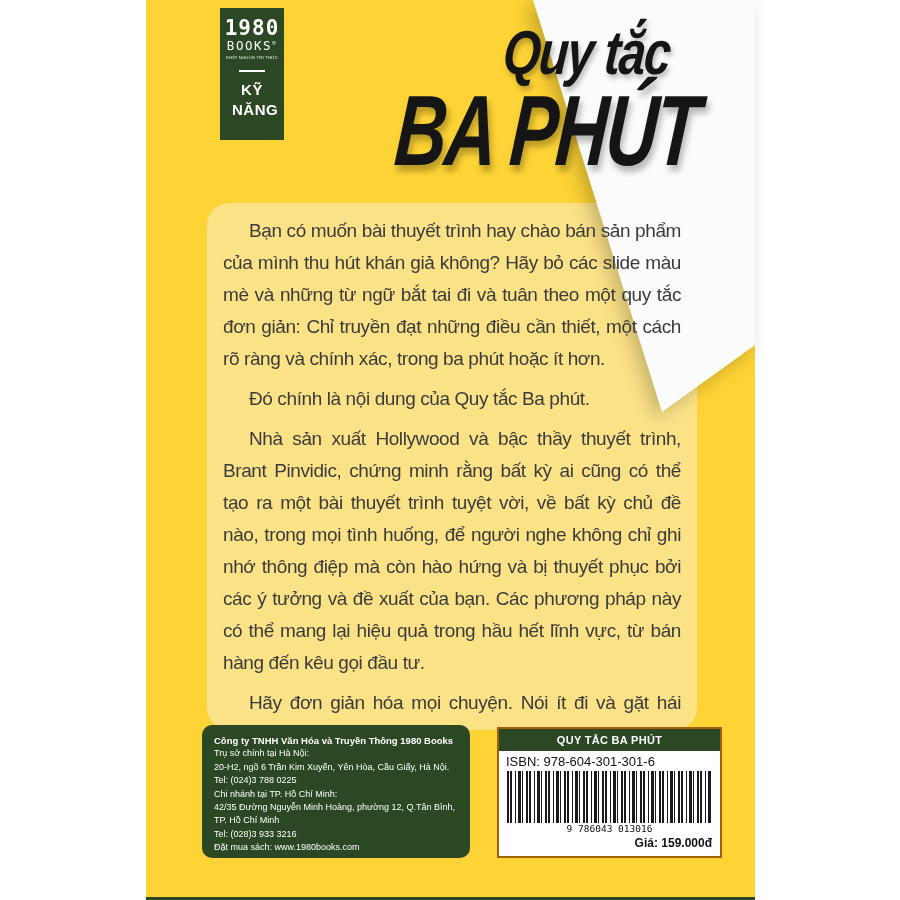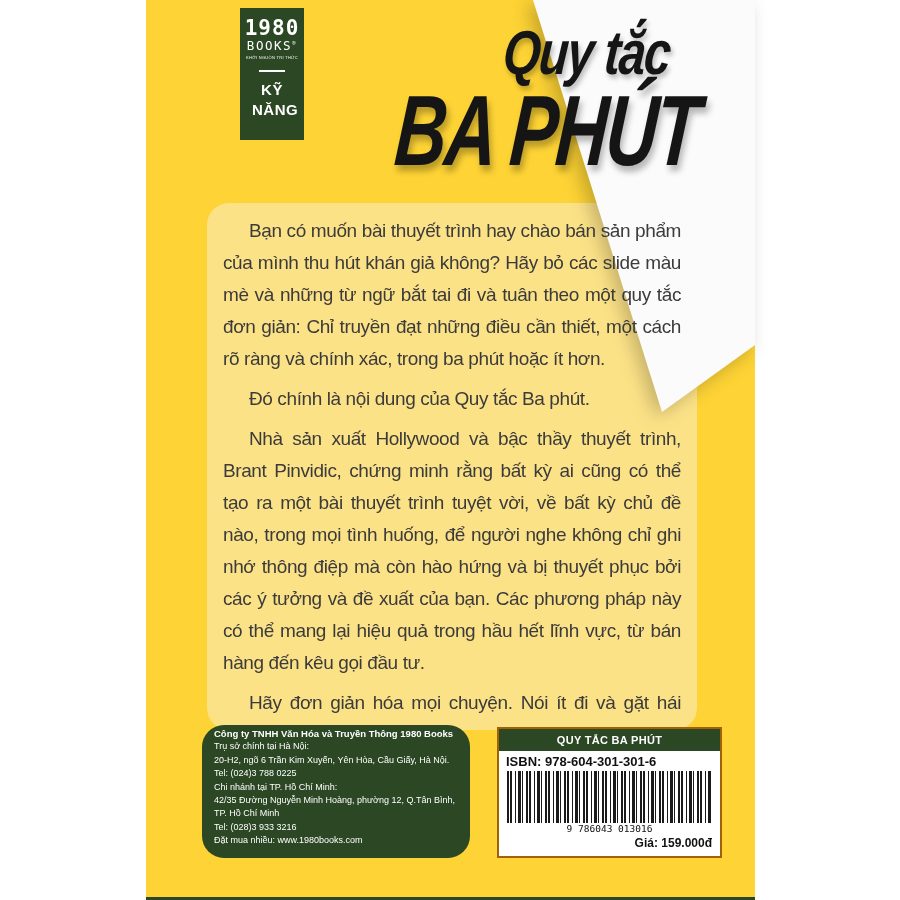--- a/index.html
+++ b/index.html
@@ -8,21 +8,21 @@
   .cover{position:absolute;left:146px;top:0;width:609px;height:900px;background:#FDD335;}
 
   
   .paper-wrap{position:absolute;inset:0;pointer-events:none;z-index:2;
               filter:drop-shadow(-6px 5px 9px rgba(0,0,0,0.22));}
   .paper{position:absolute;left:0;top:0;width:609px;height:420px;background:#FBFBFB;
          clip-path:polygon(387px 0px,609px 0px,609px 345px,516px 412px);}
 
   
   .logo-badge{position:absolute;left:74px;top:8px;width:64px;height:132px;background:#2B4723;
-              z-index:3;text-align:center;color:#fff;margin-left:20px;}
+              z-index:3;text-align:center;color:#fff;}
   .logo-1980{font-family:"DejaVu Sans Mono",monospace;font-weight:bold;font-size:21px;
              letter-spacing:1px;margin-top:10px;line-height:1;}
   .logo-books{font-family:"DejaVu Sans Mono",monospace;font-size:12.5px;letter-spacing:1.5px;
               line-height:1.15;}
   .logo-books sup{font-size:6px;}
   .logo-tagline{font-size:4px;letter-spacing:.3px;margin-top:2px;white-space:nowrap;}
   .logo-divider{width:26px;height:2px;background:#fff;margin:10px auto 8px auto;}
   .logo-category{font-weight:bold;font-size:15px;line-height:1.3;letter-spacing:.5px;
                  padding:0 12px;}
 
@@ -40,31 +40,31 @@
   
   .desc-panel{position:absolute;left:61px;top:203px;width:490px;height:527px;
               background:#FCE287;border-radius:22px;z-index:1;}
   .desc-text{position:absolute;left:61px;top:203px;width:490px;height:527px;z-index:3;
              box-sizing:border-box;padding:12px 16px 0 16px;color:#3b3b3b;
              font-size:19px;line-height:32px;letter-spacing:-0.4px;text-align:justify;}
   .desc-text p{margin:0 0 8px 0;text-indent:26px;}
 
   
   .company-box{position:absolute;left:56px;top:725px;width:268px;height:133px;
-               background:#2B4723;border-radius:22px;z-index:3;color:#fff;
-               box-sizing:border-box;padding:2px 12px;overflow:hidden;}
+               background:#2B4723;border-radius:10px;z-index:3;color:#fff;
+               box-sizing:border-box;padding:9px 12px;overflow:hidden;}
   .company-name{font-weight:bold;font-size:9.5px;line-height:13.4px;white-space:nowrap;}
   .company-line{font-size:9px;line-height:13.4px;white-space:nowrap;}
 
   
   .barcode-box{position:absolute;left:351px;top:727px;width:225px;height:131px;
                background:#ffffff;border:2px solid #a16207;box-sizing:border-box;z-index:3;}
   .barcode-header{background:#2B4723;color:#fff;font-weight:bold;font-size:11px;
                   letter-spacing:.3px;text-align:center;height:22px;line-height:22px;}
-  .isbn-line{font-weight:bold;font-size:13px;color:#111;padding:3px 0 2px 7px;}
+  .isbn-line{font-weight:normal;font-size:13px;color:#111;padding:3px 0 2px 7px;}
   .barcode-row{display:flex;gap:12px;padding:0 8px;flex-direction:column;}
   .barcode{flex:1;}
   .bars{height:52px;
         background:repeating-linear-gradient(to right,
           #1a1a1a 0 2px,#fff 2px 3px,#1a1a1a 3px 5px,#fff 5px 8px,
           #1a1a1a 8px 9px,#fff 9px 11px,#1a1a1a 11px 14px,#fff 14px 15px,
           #1a1a1a 15px 16px,#fff 16px 19px);}
   .bar-digits{font-family:"DejaVu Sans Mono",monospace;font-size:9.5px;color:#111;
               text-align:center;line-height:11px;white-space:nowrap;}
   .price-line{font-weight:bold;font-size:12px;color:#111;text-align:right;
@@ -106,21 +106,21 @@
 
     <div class="company-box">
       <div class="company-name">Công ty TNHH Văn Hóa và Truyền Thông 1980 Books</div>
       <div class="company-line">Trụ sở chính tại Hà Nội:</div>
       <div class="company-line">20-H2, ngõ 6 Trần Kim Xuyến, Yên Hòa, Cầu Giấy, Hà Nội.</div>
       <div class="company-line">Tel: (024)3 788 0225</div>
       <div class="company-line">Chi nhánh tại TP. Hồ Chí Minh:</div>
       <div class="company-line">42/35 Đường Nguyễn Minh Hoàng, phường 12, Q.Tân Bình,</div>
       <div class="company-line">TP. Hồ Chí Minh</div>
       <div class="company-line">Tel: (028)3 933 3216</div>
-      <div class="company-line">Đặt mua nhiều:  www.1980books.com</div>
+      <div class="company-line">Đặt mua sách:  www.1980books.com</div>
     </div>
 
     <div class="barcode-box">
       <div class="barcode-header">QUY TẮC BA PHÚT</div>
       <div class="isbn-line">ISBN: 978-604-301-301-6</div>
       <div class="barcode-row">
         <div class="barcode">
           <div class="bars"></div>
           <div class="bar-digits">9 786043 013016</div>
         </div>

